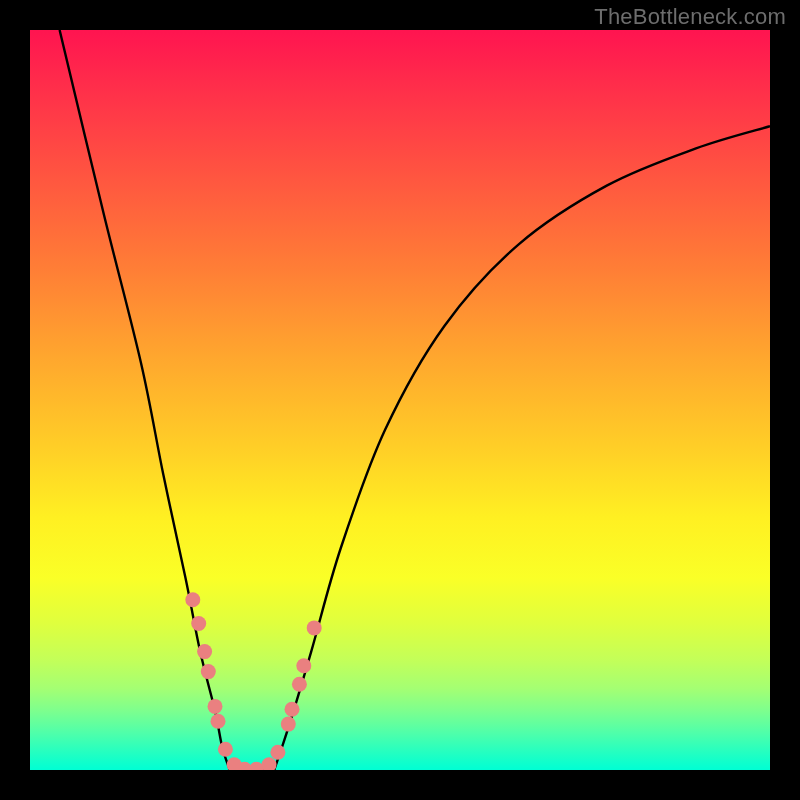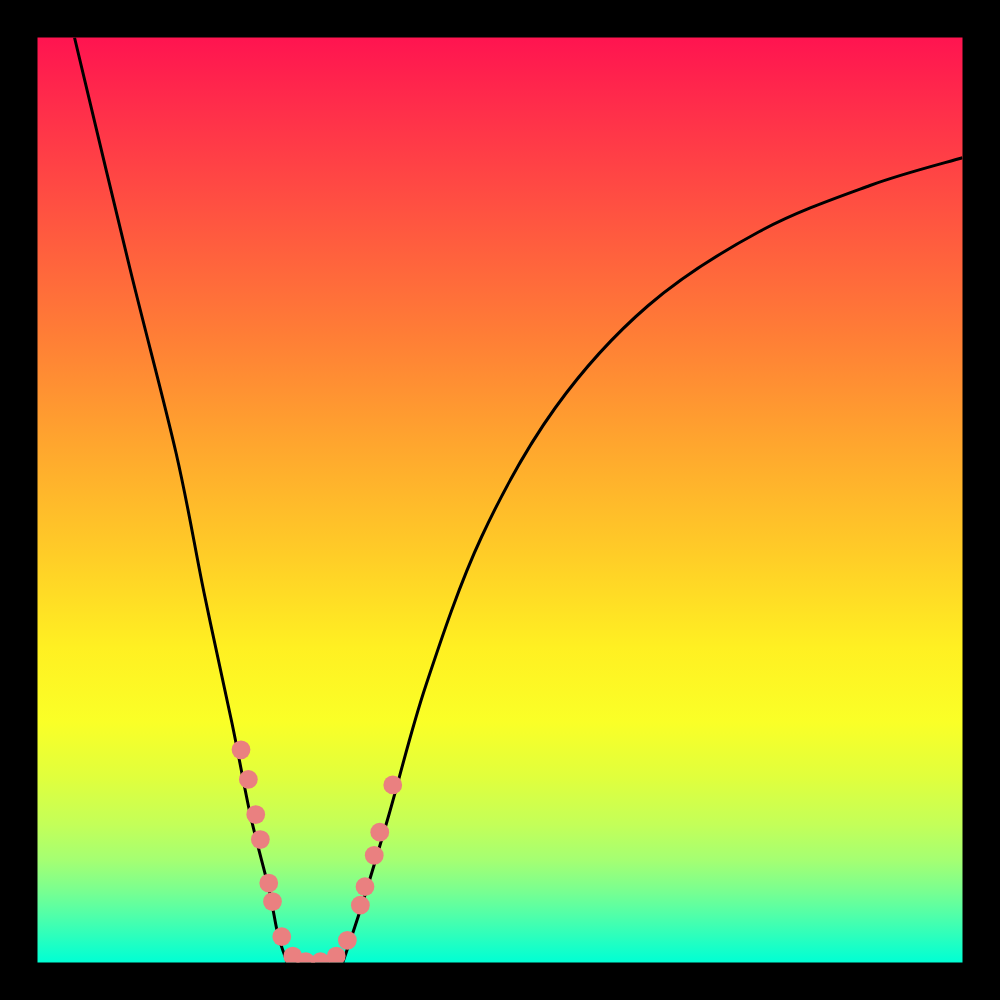--- a/index.html
+++ b/index.html
@@ -84,13 +84,14 @@
           <circle cx="239.0" cy="734.8" r="7.5"></circle>
           <circle cx="247.9" cy="722.2" r="7.5"></circle>
           <circle cx="258.3" cy="694.1" r="7.5"></circle>
           <circle cx="262.0" cy="679.3" r="7.5"></circle>
           <circle cx="269.4" cy="654.2" r="7.5"></circle>
           <circle cx="273.8" cy="635.7" r="7.5"></circle>
           <circle cx="284.2" cy="597.9" r="7.5"></circle>
         </g>
     </svg>
   </div>
+  <div class="watermark">TheBottleneck.com</div>
 </div>
 
 </body></html>

